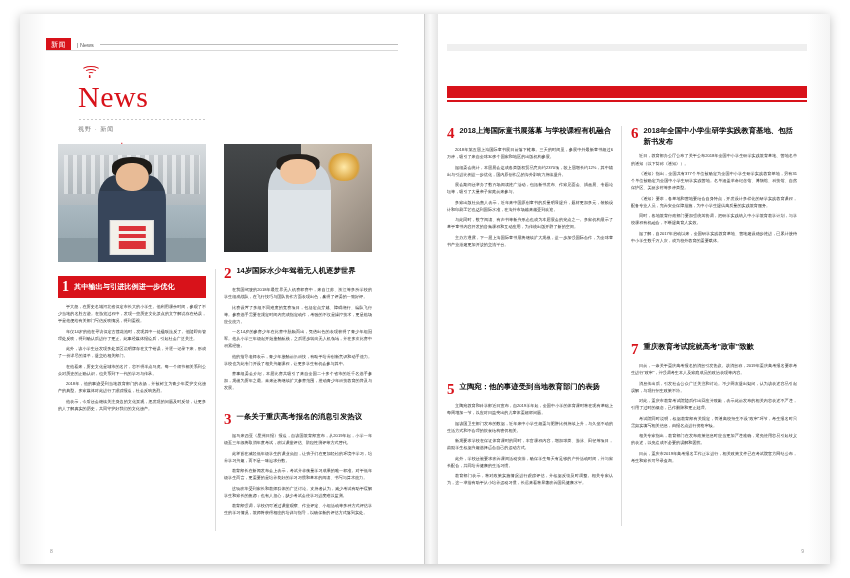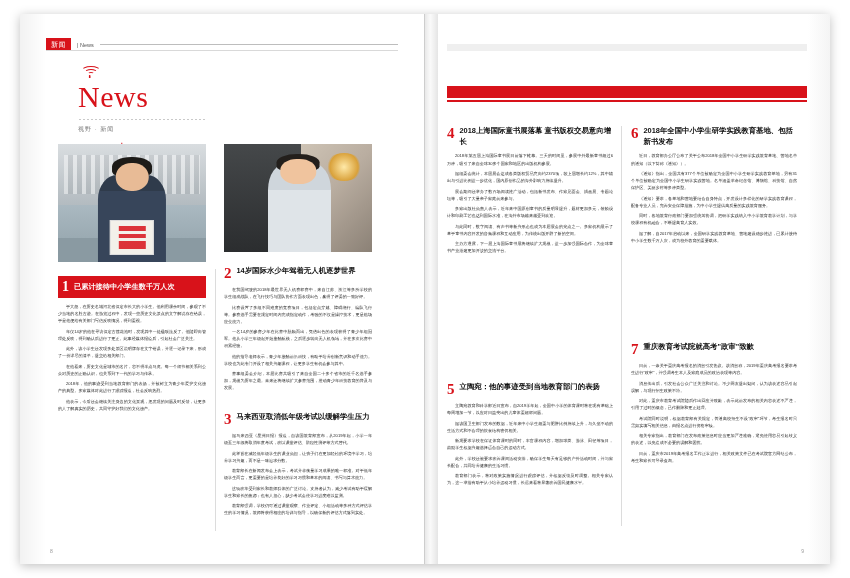--- a/index.html
+++ b/index.html
@@ -326,21 +326,21 @@
         <div class="ph2-kid"></div>
         <div class="ph2-hair"></div>
         <div class="ph2-face"></div>
       </div>
 
       <div class="vrule"></div>
 
       <div class="l-col1">
         <div class="redbar">
           <span class="num">1</span>
-          <span class="headline">已累计接待中小学生数千万人次</span>
+          <span class="headline">其中输出与引进比例进一步优化</span>
         </div>
         <div class="body" style="margin-top:5px;">
           <p>于大彪，在历史名城河北省保定市长大的小学生。他利用课余时间，参观了不少当地的名胜古迹。在游览过程中，发现一些历史文化景点的文字解说存在错误，于是他便给有关部门写信反映情况，得到重视。</p>
           <p>年仅14岁的他在寻访保定古莲花池时，发现其中一处楹联挂反了。他随即向管理处反映，得到确认后进行了更正。此事经媒体报道后，引起社会广泛关注。</p>
           <p>此外，该小学生还发现多处景区说明牌存在文字错误，并逐一记录下来，形成了一份详尽的清单，提交给相关部门。</p>
           <p>在他看来，历史文化是城市的名片，容不得半点马虎。每一个细节都关系到公众对历史的正确认识，也关系到下一代的学习与传承。</p>
           <p>2018年，他的事迹受到当地教育部门的表扬，并被树立为青少年爱护文化遗产的典型。多家媒体对此进行了跟踪报道，社会反响热烈。</p>
           <p>他表示，今后还会继续关注身边的文化景观，把发现的问题及时反馈，让更多的人了解真实的历史，共同守护好我们的文化遗产。</p>
         </div>
       </div>
@@ -355,21 +355,21 @@
           <p>比赛设置了多组不同难度的竞赛项目，包括定点穿越、障碍绕行、编队飞行等。参赛选手需要在规定时间内完成指定动作，考验的不仅是操控技术，更是临场应变能力。</p>
           <p>一名14岁的参赛少年在比赛中脱颖而出，凭借出色的表现获得了青少年组冠军。他从小学三年级起开始接触航模，之后逐步转向无人机领域，并在多次比赛中积累经验。</p>
           <p>他的指导老师表示，青少年接触前沿科技，有助于培养创新意识和动手能力。学校也为此专门开设了相关兴趣课程，让更多学生有机会参与其中。</p>
           <p>赛事组委会介绍，本届比赛共吸引了来自全国二十多个省市的近千名选手参加，规模为历年之最。未来还将继续扩大参赛范围，推动青少年科技教育的普及与发展。</p>
         </div>
       </div>
 
       <div class="l-col2b">
         <div class="art-head">
           <span class="num">3</span>
-          <span class="headline">马来西亚取消低年级考试以缓解学生压力</span>
+          <span class="headline">一条关于重庆高考报名的消息引发热议</span>
         </div>
         <div class="body" style="margin-top:5px;">
           <p>据马来西亚《星洲日报》报道，自该国教育部宣布，从2019年起，小学一年级至三年级将取消年度考试，改以课堂评估、阶段性测评等方式替代。</p>
           <p>此举旨在减轻低年级学生的课业负担，让孩子们在更加轻松的环境中学习，培养学习兴趣，而不是一味追求分数。</p>
           <p>教育部长在新闻发布会上表示，考试并非衡量学习成果的唯一标准。对于低年级学生而言，更重要的是培养良好的学习习惯和基本的阅读、书写与算术能力。</p>
           <p>这项改革受到家长和教师群体的广泛讨论。支持者认为，减少考试有助于缓解学生和家长的焦虑；也有人担心，缺少考试会使学习进度难以监测。</p>
           <p>教育部强调，学校仍可通过课堂观察、作业评定、小组活动等多种方式评估学生的学习情况，教师将获得相应的培训与指导，以确保新的评估方式落到实处。</p>
         </div>
       </div>
 
@@ -380,21 +380,21 @@
 
       <div class="rbar"></div>
       <div class="rbar-inner"></div>
       <div class="rbar-thin"></div>
 
       <div class="vrule-r"></div>
 
       <div class="r-col1">
         <div class="art-head">
           <span class="num">4</span>
-          <span class="headline">2018上海国际童书展落幕 童书版权交易意向增长</span>
+          <span class="headline">2018上海国际童书展落幕 与学校课程有机融合</span>
         </div>
         <div class="body" style="margin-top:5px;">
           <p>2018年第五届上海国际童书展日前落下帷幕。三天的时间里，参展中外最新童书超过6万种，吸引了来自全球30多个国家和地区的出版机构参展。</p>
           <p>据组委会统计，本届展会达成各类版权贸易意向约2370项，较上届增长约12%，其中输出与引进比例进一步优化，国内原创作品的海外影响力持续提升。</p>
           <p>展会期间还举办了数百场阅读推广活动，包括新书发布、作家见面会、插画展、专题论坛等，吸引了大量亲子家庭前来参与。</p>
           <p>多家出版社负责人表示，近年来中国原创童书的质量明显提升，题材更加多元，装帧设计和印刷工艺也达到国际水准，在海外市场越来越受到欢迎。</p>
           <p>与此同时，数字阅读、有声书等新兴形态也成为本届展会的亮点之一。多家机构展示了基于童书内容开发的音频课程和互动应用，为传统出版开辟了新的空间。</p>
           <p>主办方透露，下一届上海国际童书展将继续扩大规模，进一步加强国际合作，为全球童书产业搭建更加开放的交流平台。</p>
         </div>
       </div>

